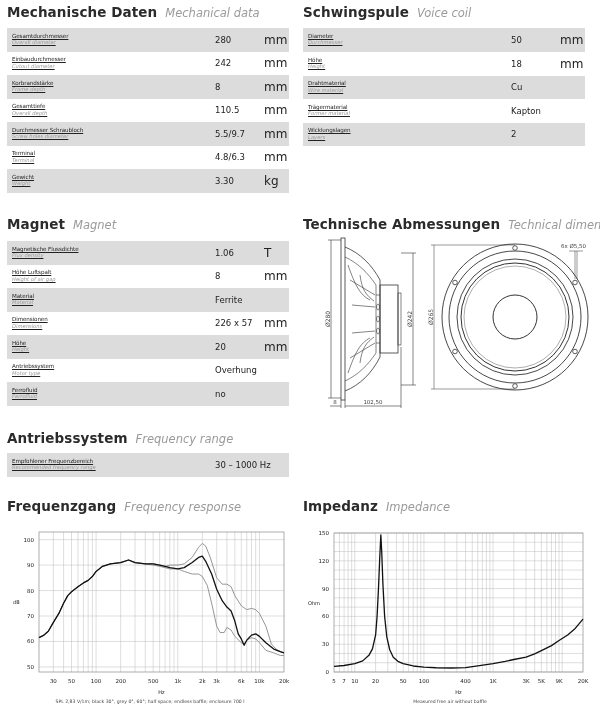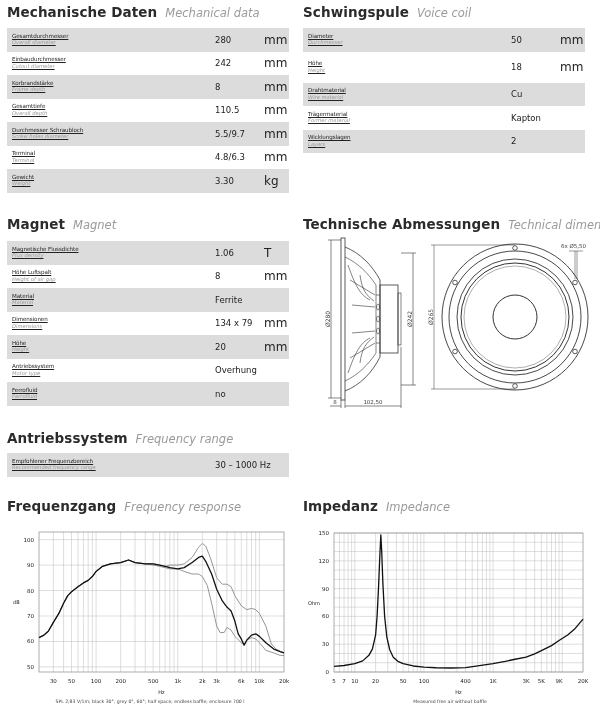--- a/index.html
+++ b/index.html
@@ -92,21 +92,21 @@
 </div>
 <div class="spec-table" id="tbl-vc" style="left:303px; top:28px; width:282px;">
     <div class="spec-row shaded" style="height: 23.5px;">
       <div class="spec-label">
         <span class="de">Diameter</span>
         <span class="en">Durchmesser</span>
       </div>
       <span class="spec-value" style="left: 208px;">50</span>
       <span class="spec-unit" style="left: 257px;">mm</span>
     </div>
-    <div class="spec-row" style="height: 31px;">
+    <div class="spec-row" style="height: 24px;">
       <div class="spec-label">
         <span class="de">Höhe</span>
         <span class="en">Height</span>
       </div>
       <span class="spec-value" style="left: 208px;">18</span>
       <span class="spec-unit" style="left: 257px;">mm</span>
     </div>
     <div class="spec-row shaded" style="height: 23.5px;">
       <div class="spec-label">
         <span class="de">Drahtmaterial</span>
@@ -159,21 +159,21 @@
         <span class="en">Material</span>
       </div>
       <span class="spec-value" style="left: 208px;">Ferrite</span>
       <span class="spec-unit" style="left: 257px;"></span>
     </div>
     <div class="spec-row" style="height: 23.5px;">
       <div class="spec-label">
         <span class="de">Dimensionen</span>
         <span class="en">Dimensions</span>
       </div>
-      <span class="spec-value" style="left: 208px;">134 x 79</span>
+      <span class="spec-value" style="left: 208px;">226 x 57</span>
       <span class="spec-unit" style="left: 257px;">mm</span>
     </div>
     <div class="spec-row shaded" style="height: 23.5px;">
       <div class="spec-label">
         <span class="de">Höhe</span>
         <span class="en">Height</span>
       </div>
       <span class="spec-value" style="left: 208px;">20</span>
       <span class="spec-unit" style="left: 257px;">mm</span>
     </div>

